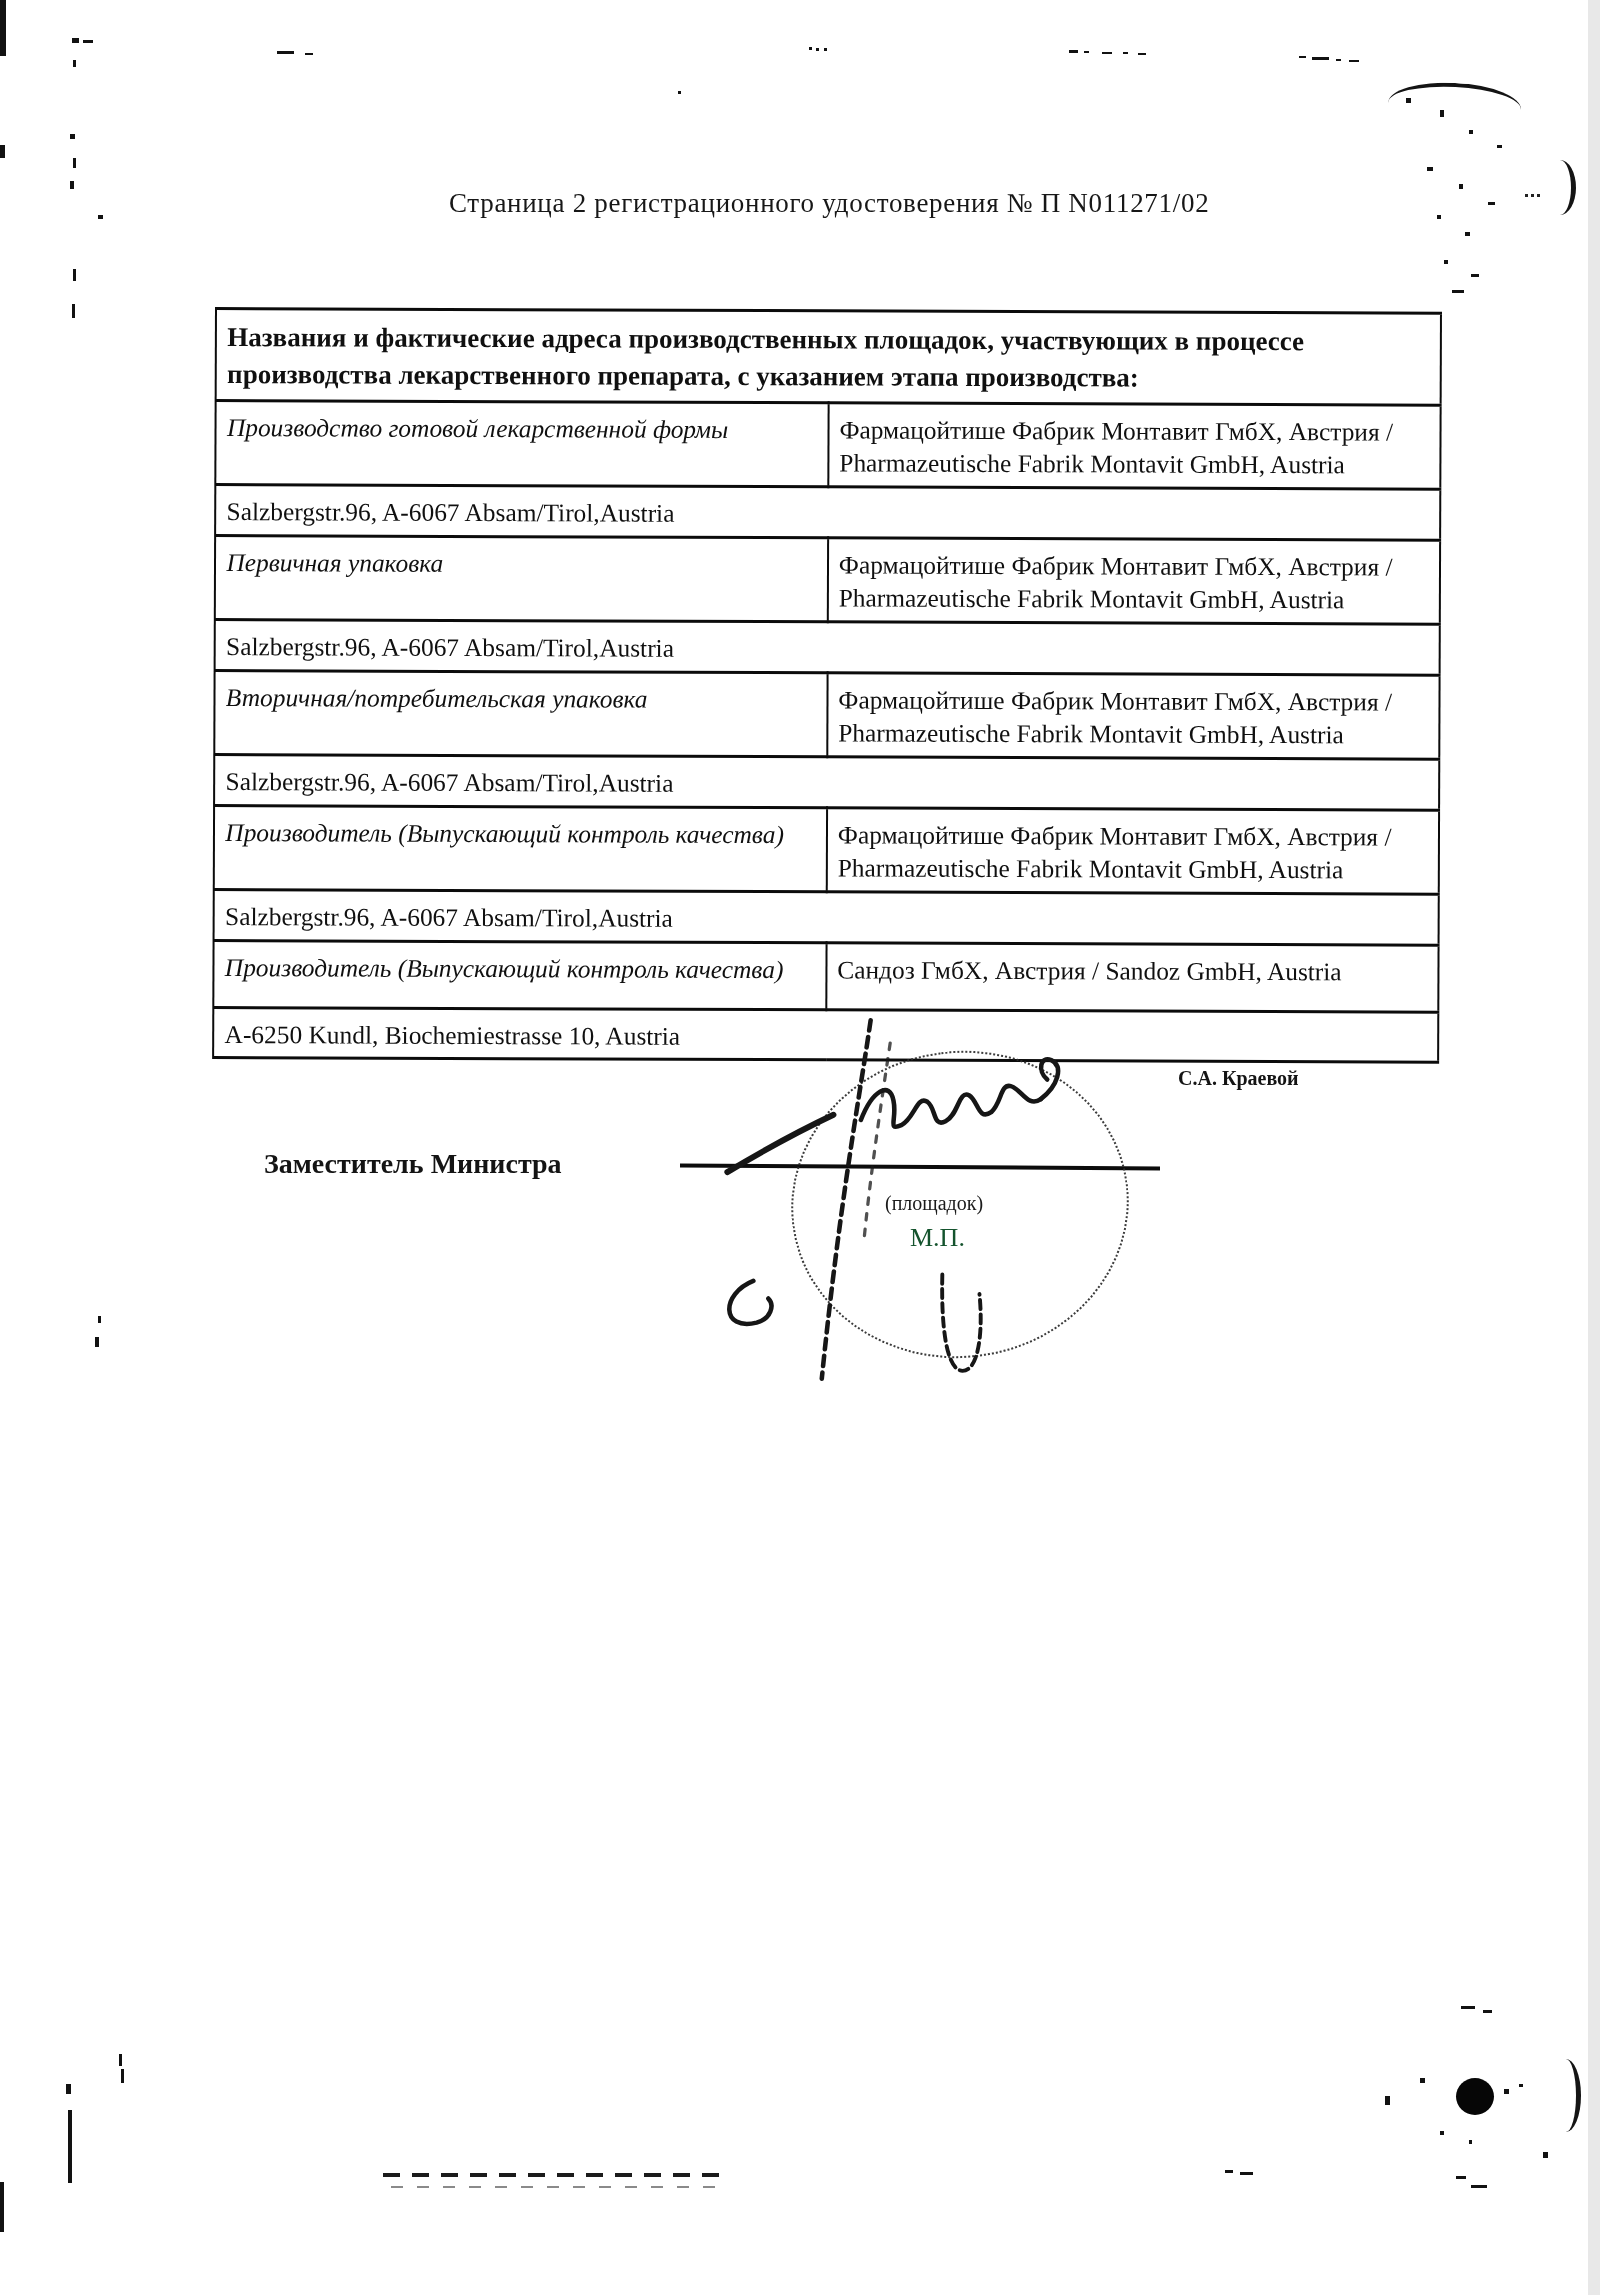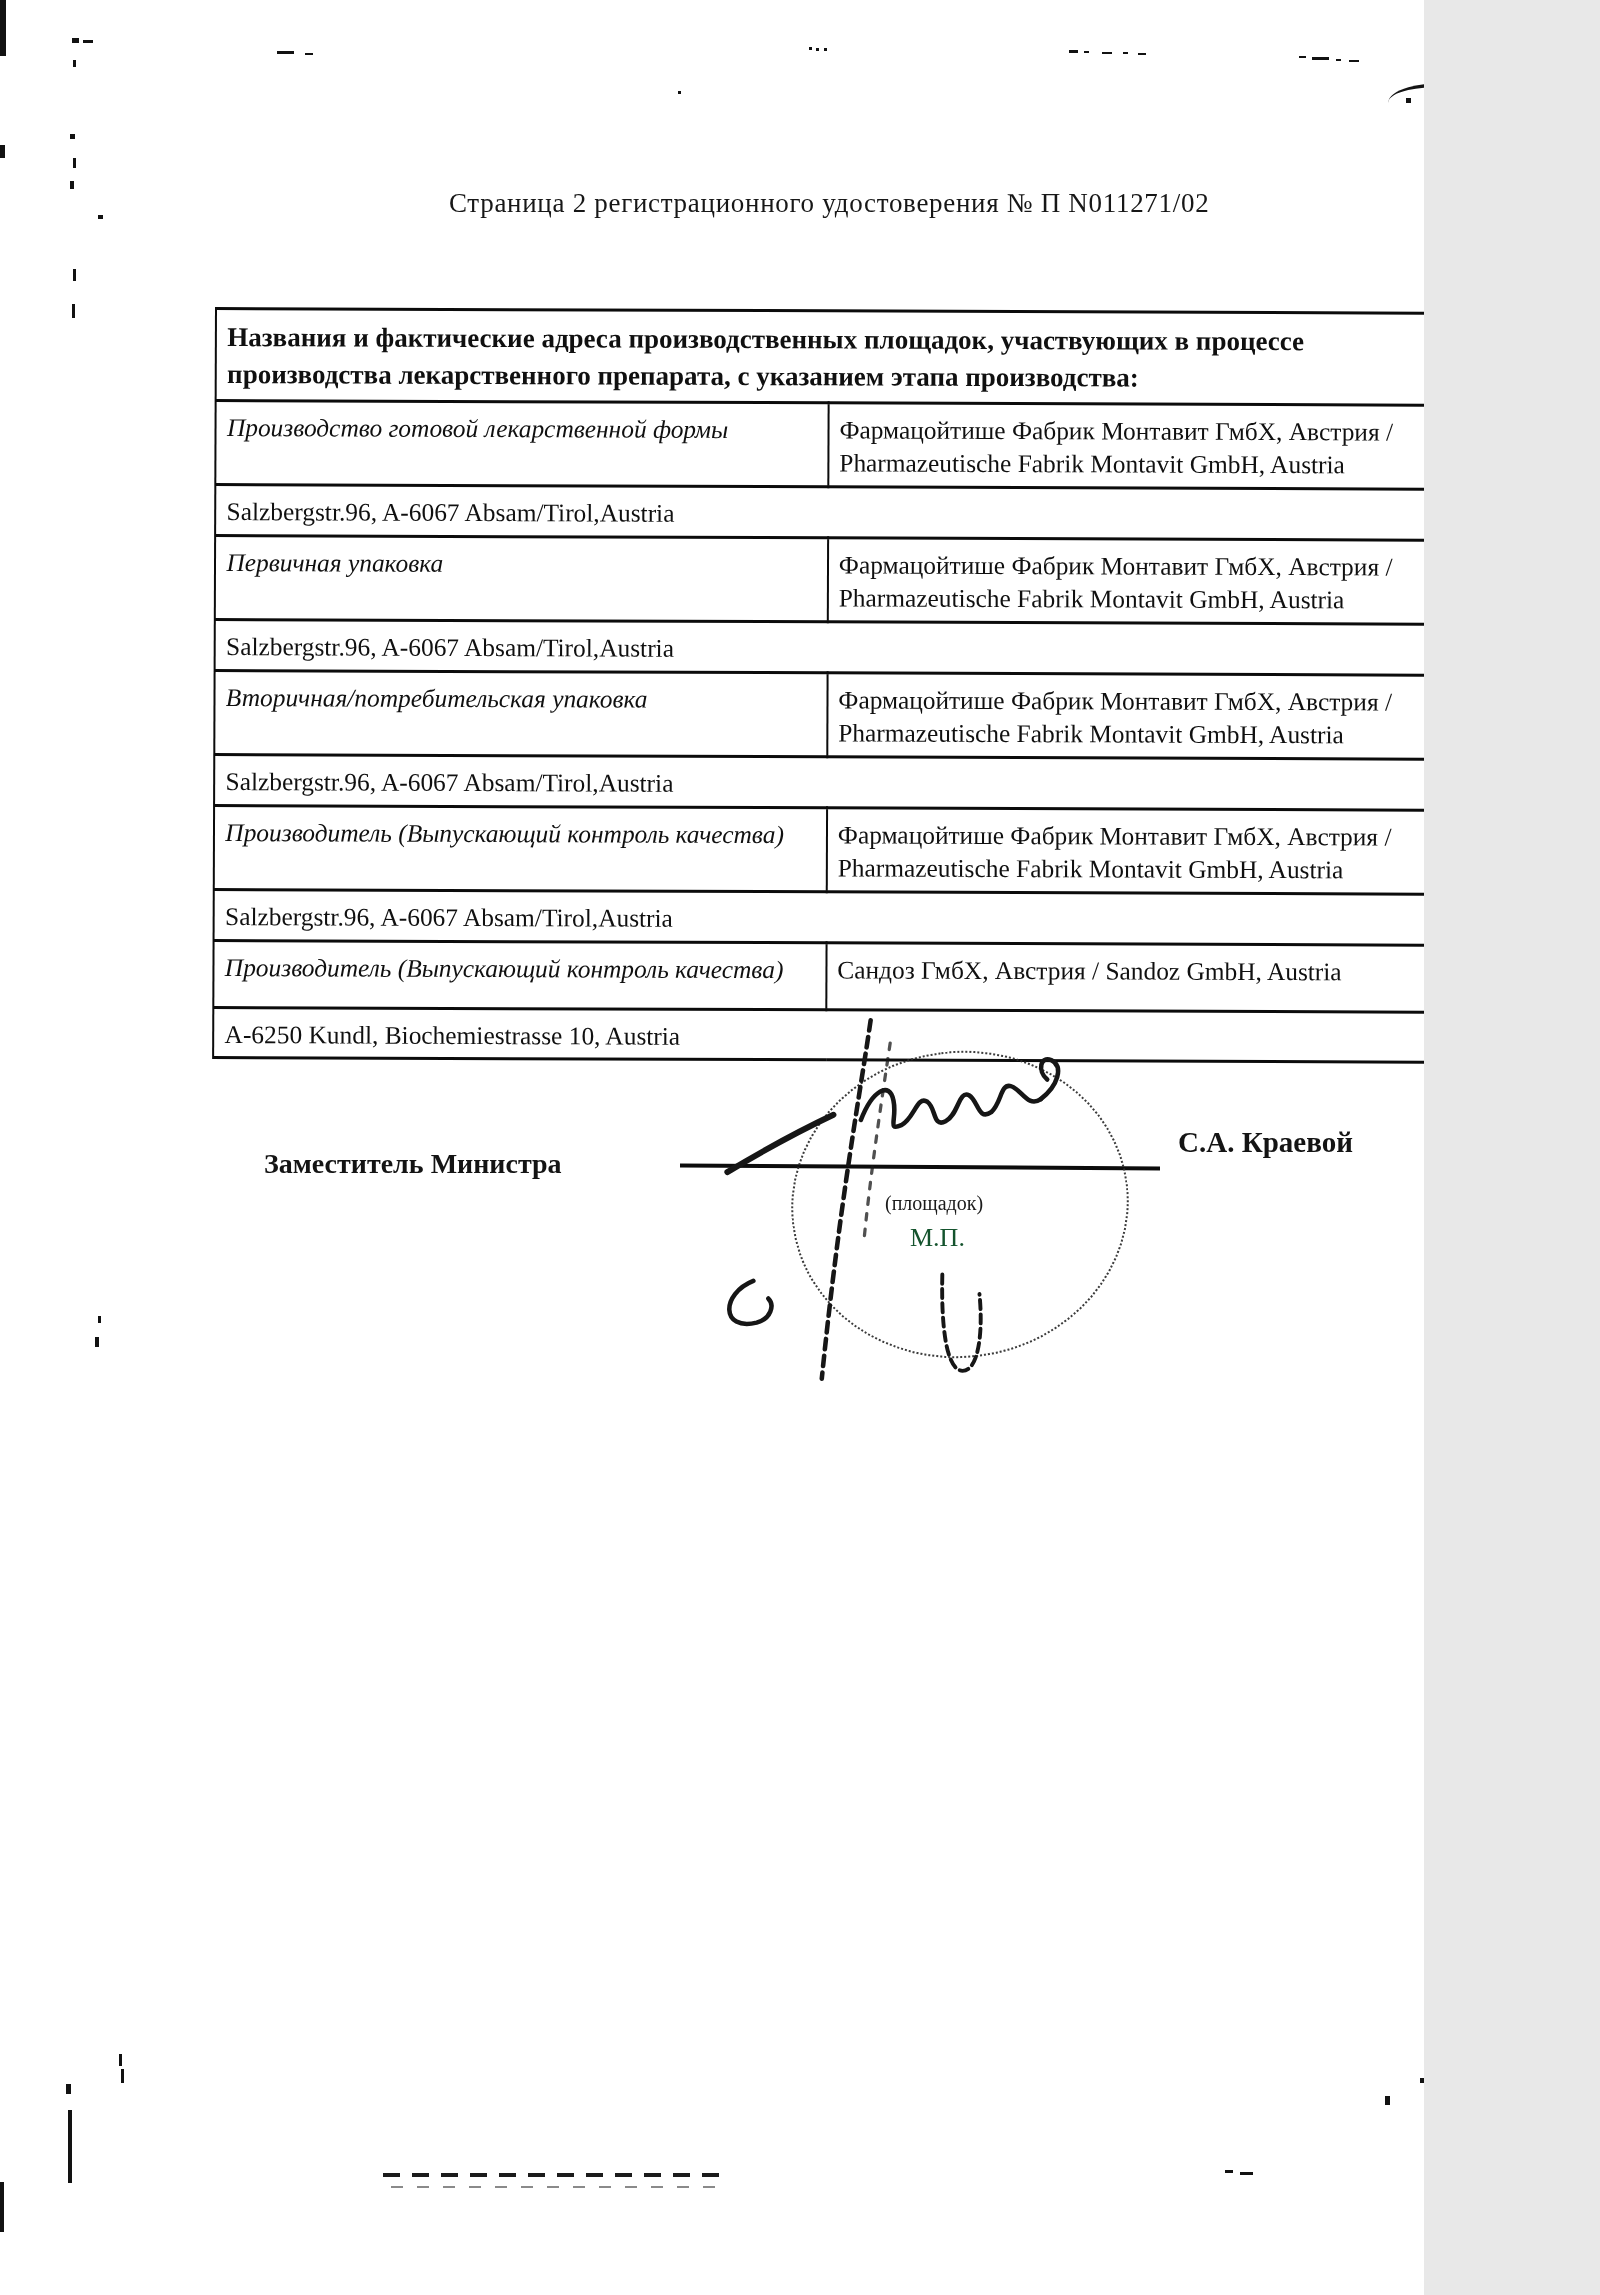--- a/index.html
+++ b/index.html
@@ -1,18 +1,18 @@
 <!DOCTYPE html>
 <html style="font-size:10.4px"><head>
 <meta charset="utf-8">
 <style>
   html,body{margin:0;padding:0;background:#e8e8e8;}
   .page{
     position:relative;
-    width:1424px;height:2295px;
+    width:1588px;height:2295px;
     background:#ffffff;
     overflow:hidden;
     font-family:"Liberation Serif", serif;
     color:#111111;
   }
   
   .sp{position:absolute;background:#121212;display:block;}
   .arc{position:absolute;background:transparent;}
   
   .page-title{
@@ -42,22 +42,22 @@
   .reg-table .addr-row td{height:25px;border-top-width:3.3px;border-bottom-width:3.3px;}
   .cell-stage{font-style:italic;width:652px;}
   .cell-mfr{width:575px;}
   .mfr-line{white-space:nowrap;}
   
   .sig-position{
     position:absolute;left:264px;top:1136px;
     font-size:28px;font-weight:bold;color:#141414;white-space:nowrap;margin-top:12px;
   }
   .sig-name{
-    position:absolute;left:1178px;top:1126px;
-    font-size:29px;font-weight:bold;color:#141414;white-space:nowrap;
+    position:absolute;left:1178px;top:1067px;
+    font-size:20px;font-weight:bold;color:#141414;white-space:nowrap;
   }
   .sig-line{
     position:absolute;left:680px;top:1165px;width:480px;height:3.9px;
     background:#0c0c0c;transform:rotate(0.35deg);
   }
   .sig-caption{
     position:absolute;left:885px;top:1192px;
     font-size:20px;color:#1a1a1a;white-space:nowrap;
   }
   .sig-seal{

